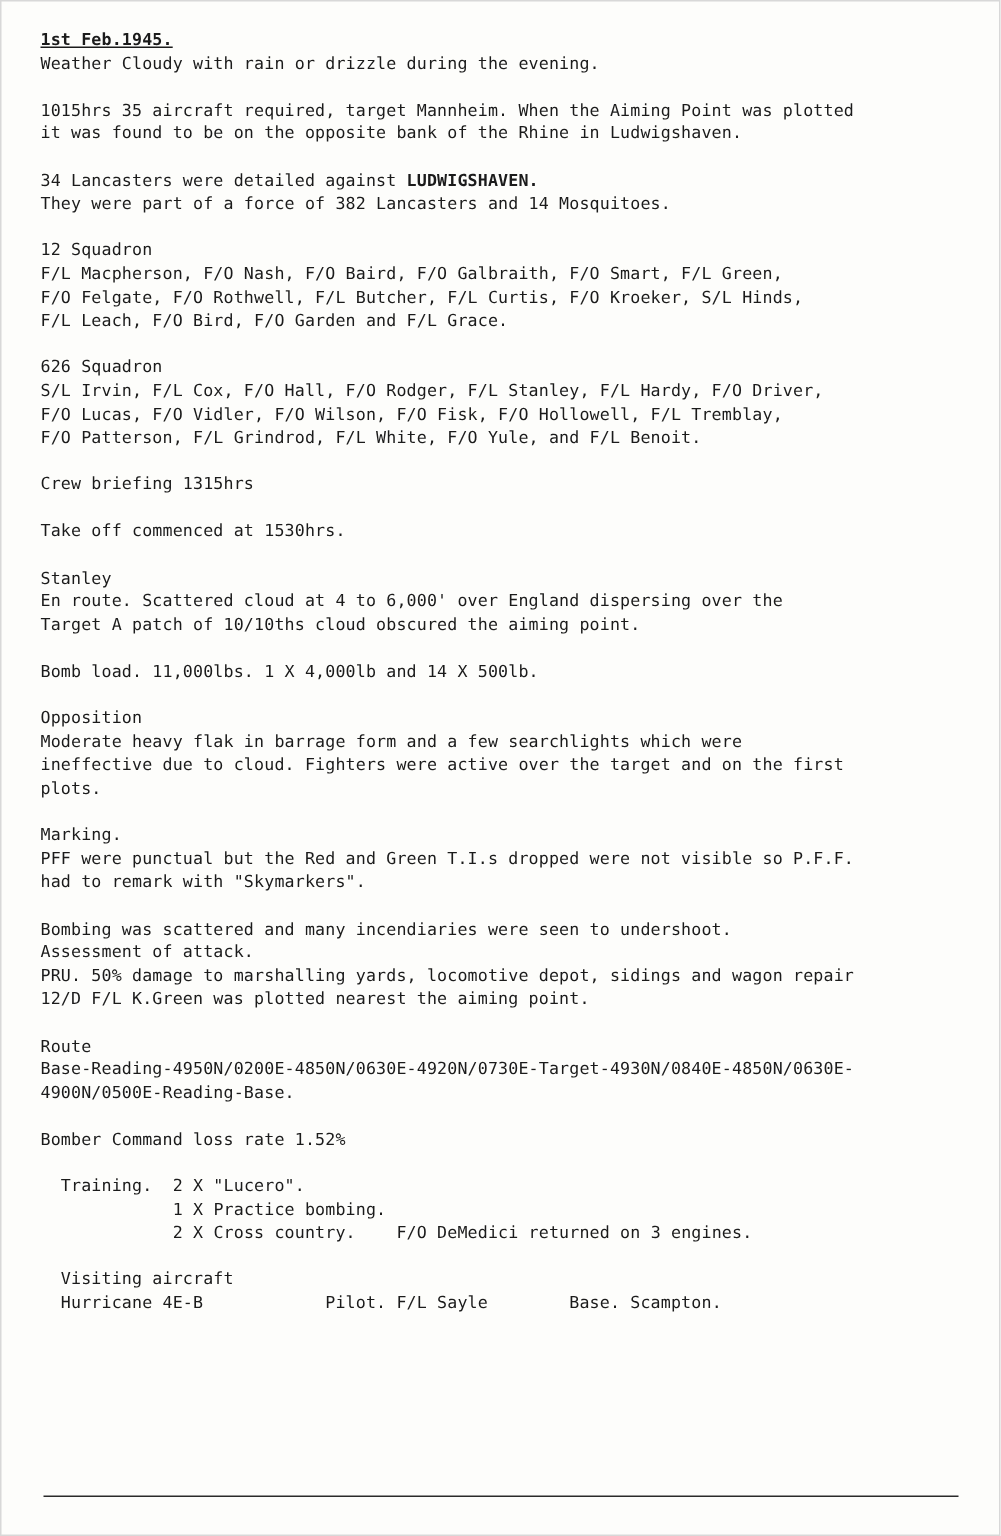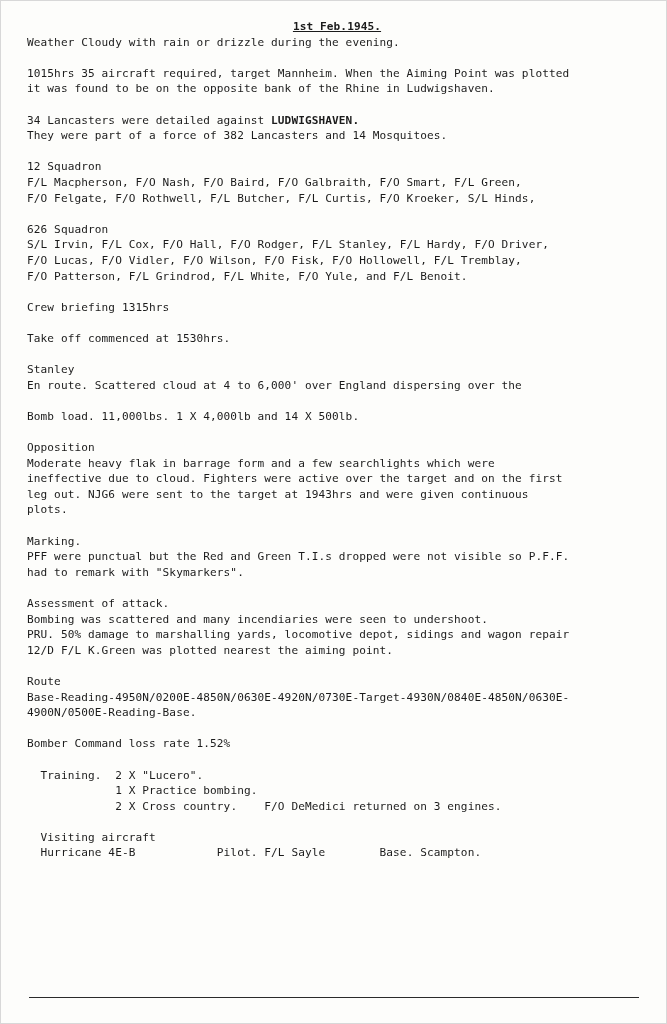--- a/index.html
+++ b/index.html
@@ -36,21 +36,20 @@
   .line {
     white-space: pre-wrap;
     min-height: 15.6px;
   }
   .blank {
     min-height: 15.6px;
   }
   .heading {
     font-weight: bold;
     text-decoration: underline;
-    text-align: center;
   }
   .bold {
     font-weight: bold;
   }
   .rule {
     position: absolute;
     left: 28px;
     top: 996px;
     width: 610px;
     border-top: 1.6px solid #2a2a2a;
@@ -70,55 +69,56 @@
     <div class="line">it was found to be on the opposite bank of the Rhine in Ludwigshaven.</div>
     <div class="blank"></div>
 
     <div class="line">34 Lancasters were detailed against <span class="bold">LUDWIGSHAVEN.</span></div>
     <div class="line">They were part of a force of 382 Lancasters and 14 Mosquitoes.</div>
     <div class="blank"></div>
 
     <div class="line">12 Squadron</div>
     <div class="line">F/L Macpherson, F/O Nash, F/O Baird, F/O Galbraith, F/O Smart, F/L Green,</div>
     <div class="line">F/O Felgate, F/O Rothwell, F/L Butcher, F/L Curtis, F/O Kroeker, S/L Hinds,</div>
+    <div class="line">F/L Leach, F/O Bird, F/O Garden and F/L Grace.</div>
     <div class="blank"></div>
 
     <div class="line">626 Squadron</div>
     <div class="line">S/L Irvin, F/L Cox, F/O Hall, F/O Rodger, F/L Stanley, F/L Hardy, F/O Driver,</div>
     <div class="line">F/O Lucas, F/O Vidler, F/O Wilson, F/O Fisk, F/O Hollowell, F/L Tremblay,</div>
     <div class="line">F/O Patterson, F/L Grindrod, F/L White, F/O Yule, and F/L Benoit.</div>
     <div class="blank"></div>
 
     <div class="line">Crew briefing 1315hrs</div>
     <div class="blank"></div>
 
     <div class="line">Take off commenced at 1530hrs.</div>
     <div class="blank"></div>
 
     <div class="line">Stanley</div>
     <div class="line">En route. Scattered cloud at 4 to 6,000' over England dispersing over the</div>
+    <div class="line">Target A patch of 10/10ths cloud obscured the aiming point.</div>
     <div class="blank"></div>
 
     <div class="line">Bomb load. 11,000lbs. 1 X 4,000lb and 14 X 500lb.</div>
     <div class="blank"></div>
 
     <div class="line">Opposition</div>
     <div class="line">Moderate heavy flak in barrage form and a few searchlights which were</div>
     <div class="line">ineffective due to cloud. Fighters were active over the target and on the first</div>
-    <div class="line">leg out. NJG6 were sent to the target at 1943hrs and were given continuous</div>
     <div class="line">plots.</div>
     <div class="blank"></div>
 
     <div class="line">Marking.</div>
     <div class="line">PFF were punctual but the Red and Green T.I.s dropped were not visible so P.F.F.</div>
     <div class="line">had to remark with "Skymarkers".</div>
     <div class="blank"></div>
 
+    <div class="line">Bombing was scattered and many incendiaries were seen to undershoot.</div>
     <div class="line">Assessment of attack.</div>
-    <div class="line">Bombing was scattered and many incendiaries were seen to undershoot.</div>
     <div class="line">PRU. 50% damage to marshalling yards, locomotive depot, sidings and wagon repair</div>
     <div class="line">12/D F/L K.Green was plotted nearest the aiming point.</div>
     <div class="blank"></div>
 
     <div class="line">Route</div>
     <div class="line">Base-Reading-4950N/0200E-4850N/0630E-4920N/0730E-Target-4930N/0840E-4850N/0630E-</div>
     <div class="line">4900N/0500E-Reading-Base.</div>
     <div class="blank"></div>
 
     <div class="line">Bomber Command loss rate 1.52%</div>

